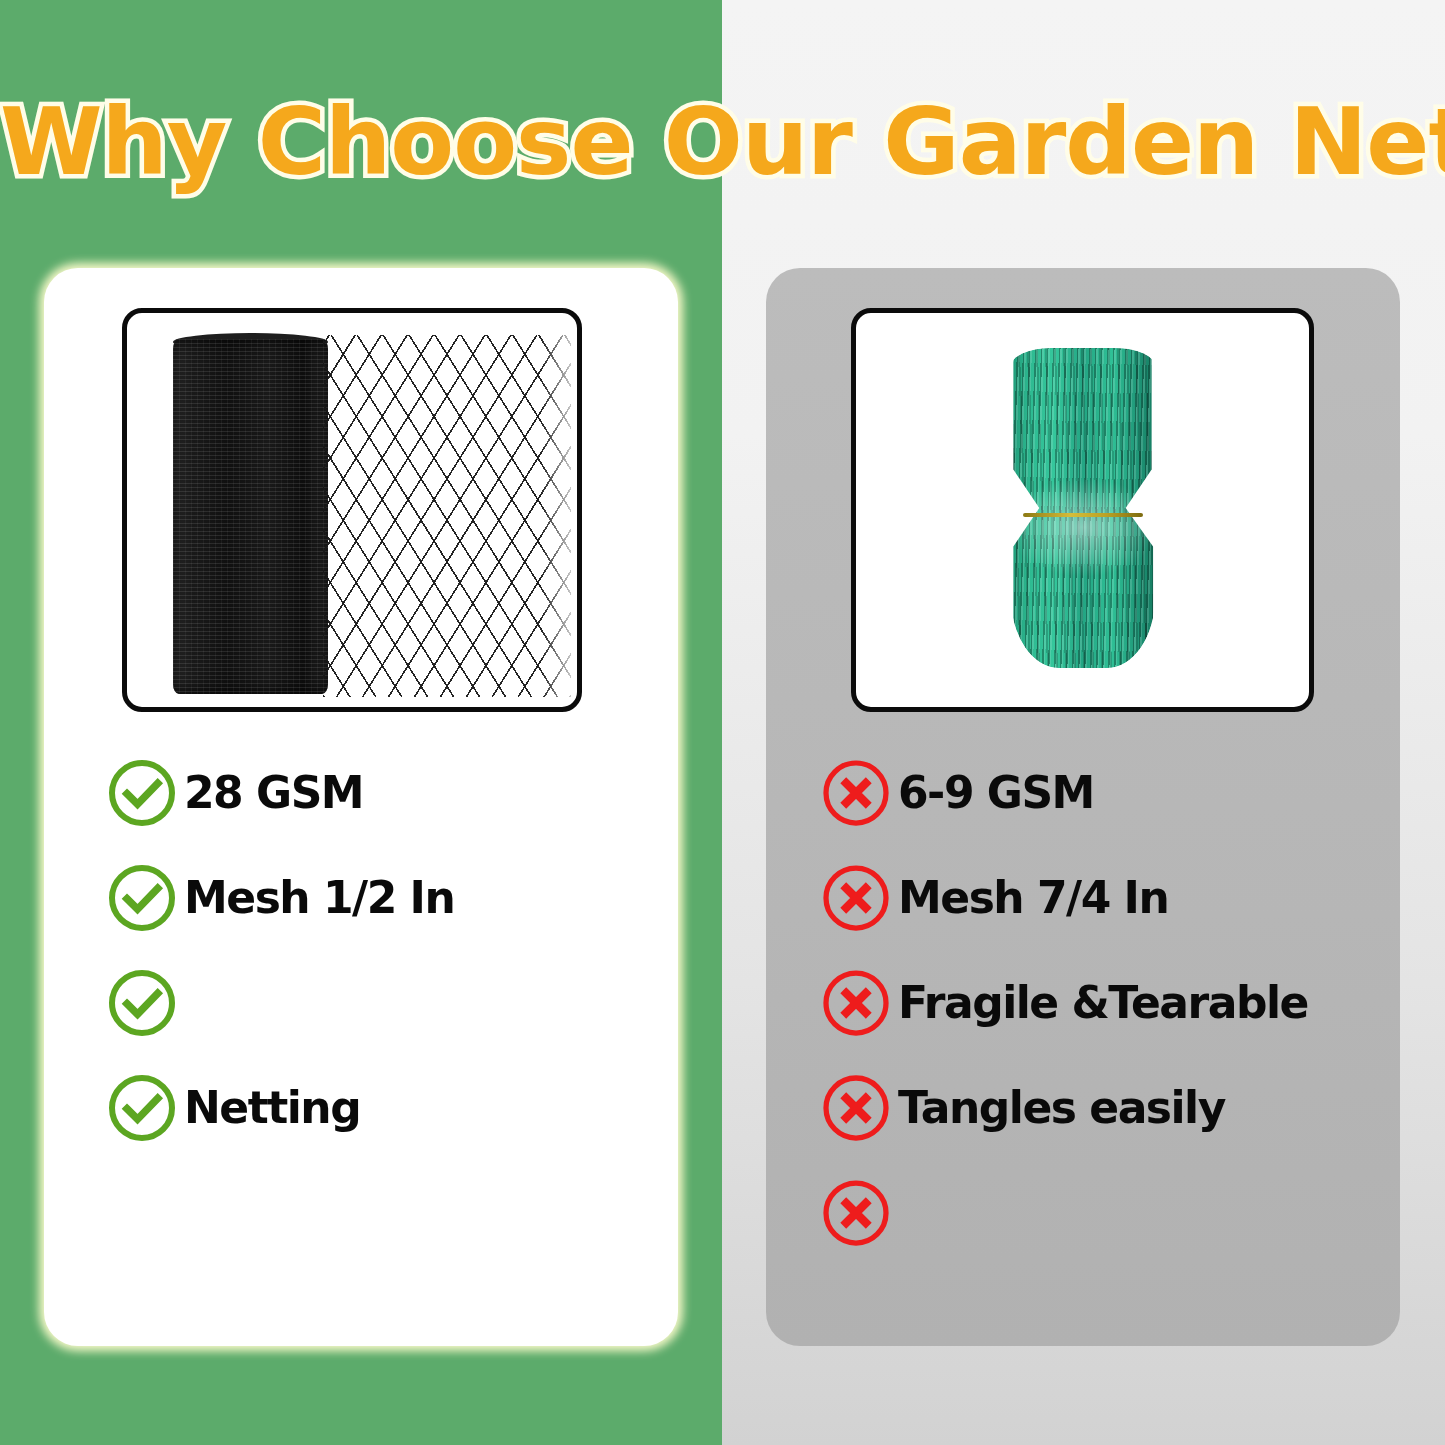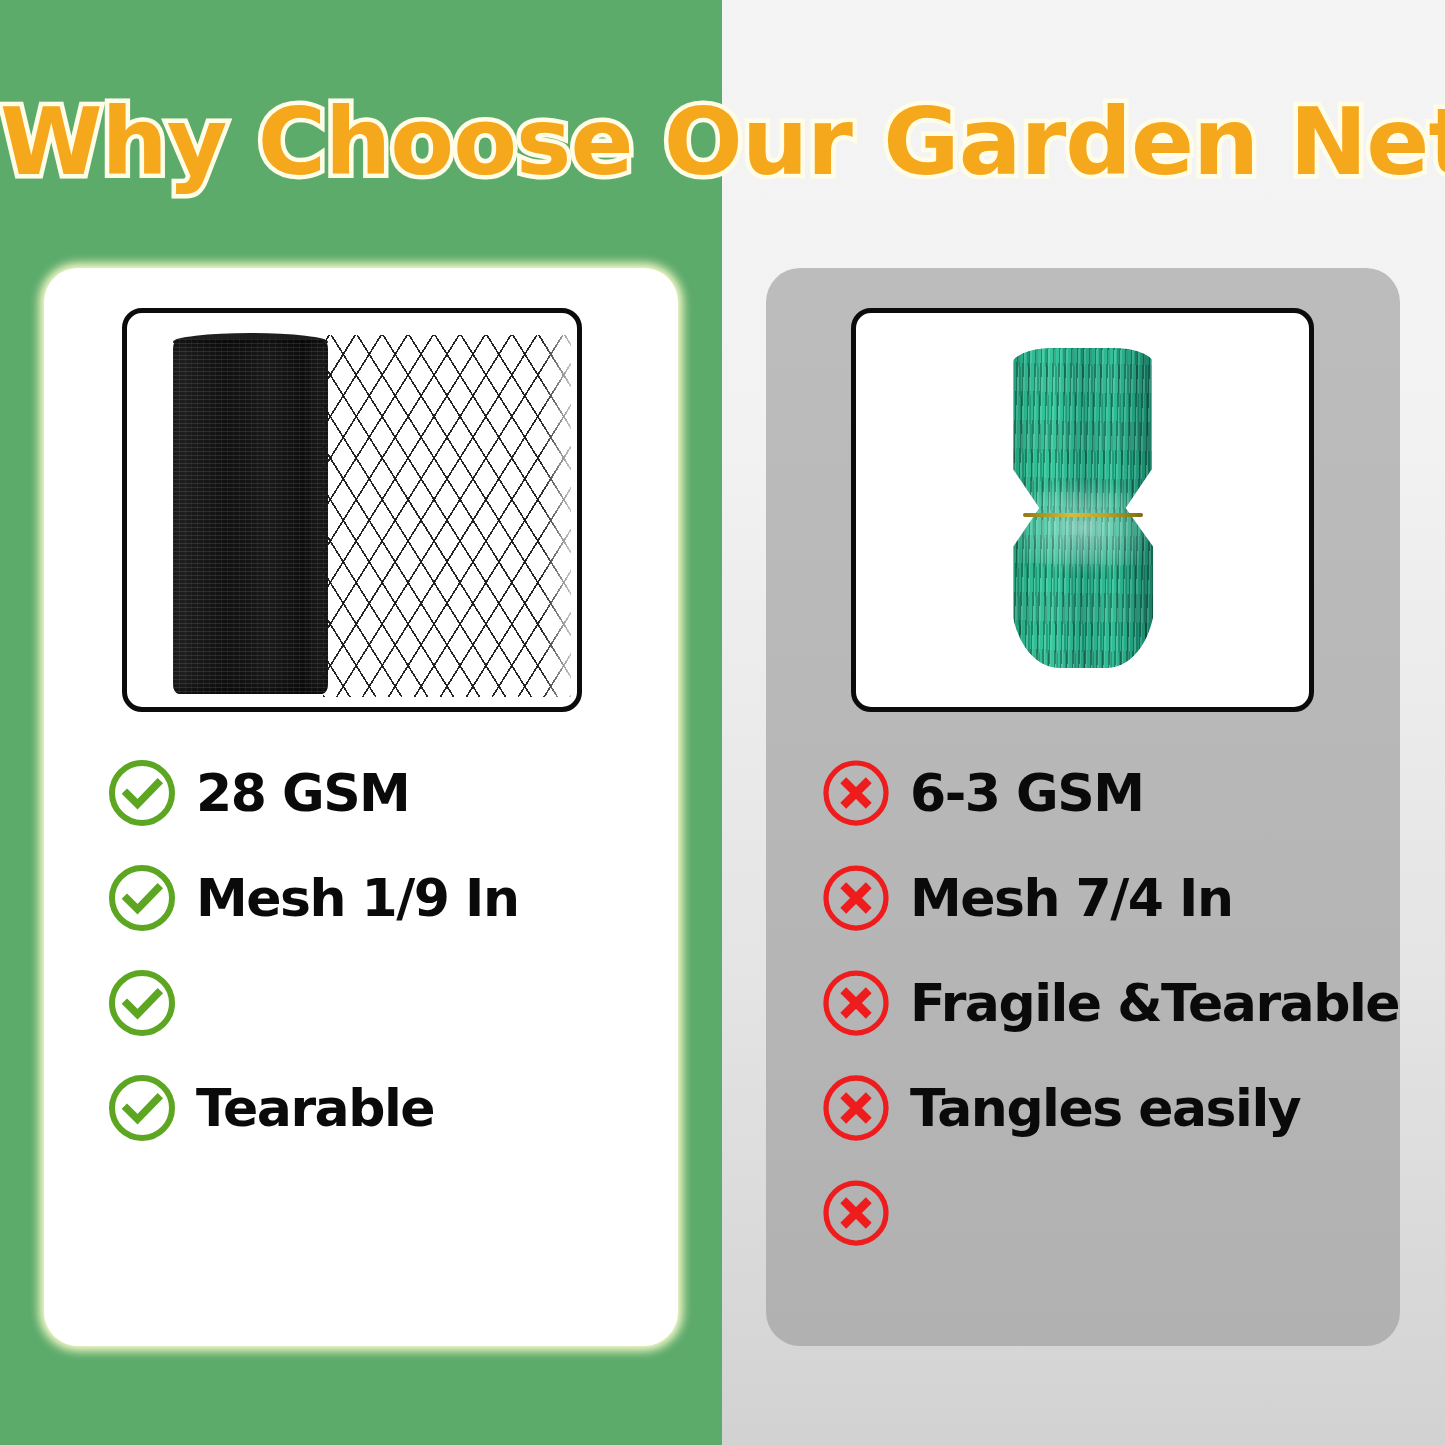--- a/index.html
+++ b/index.html
@@ -202,27 +202,26 @@
   }
   .icon {
     flex: 0 0 auto;
     width: 72px;
     height: 72px;
     margin-right: 6px;
   }
   .icon svg { display: block; width: 72px; height: 72px; }
   .row-label {
     font-family: "DejaVu Sans", sans-serif;
-    font-size: 52px;
+    font-size: 44px;
     font-weight: 700;
     color: #0a0a0a;
     letter-spacing: -1.5px;
     line-height: 1;
     white-space: nowrap;
-    margin-left: 12px;
   }
   .list-right .row-label { color: #0a0a0a; }
   .list-right { left: 54px; }
 </style>
 </head>
 <body>
 
 <div id="canvas">
 
   <div class="bg-left"></div>
@@ -250,41 +249,41 @@
         <span class="row-label">28 GSM</span>
       </div>
 
       <div class="list-row">
         <span class="icon">
           <svg viewBox="0 0 48 48">
             <circle cx="24" cy="24" r="20" fill="none" stroke="#5ca621" stroke-width="4"></circle>
             <path d="M14 24.5 L21 31.5 L34.5 17.5" fill="none" stroke="#5ca621" stroke-width="5" stroke-linecap="square" stroke-linejoin="miter"></path>
           </svg>
         </span>
-        <span class="row-label">Mesh 1/9 In</span>
+        <span class="row-label">Mesh 1/2 In</span>
       </div>
 
 
       <div class="list-row">
         <span class="icon">
           <svg viewBox="0 0 48 48">
             <circle cx="24" cy="24" r="20" fill="none" stroke="#5ca621" stroke-width="4"></circle>
             <path d="M14 24.5 L21 31.5 L34.5 17.5" fill="none" stroke="#5ca621" stroke-width="5" stroke-linecap="square" stroke-linejoin="miter"></path>
           </svg>
         </span>
       </div>
 
       <div class="list-row">
         <span class="icon">
           <svg viewBox="0 0 48 48">
             <circle cx="24" cy="24" r="20" fill="none" stroke="#5ca621" stroke-width="4"></circle>
             <path d="M14 24.5 L21 31.5 L34.5 17.5" fill="none" stroke="#5ca621" stroke-width="5" stroke-linecap="square" stroke-linejoin="miter"></path>
           </svg>
         </span>
-        <span class="row-label">Tearable</span>
+        <span class="row-label">Netting</span>
       </div>
 
     </div>
   </div>
 
   <div class="card card-right">
 
     <div class="img-frame frame-right">
       <div class="bundle-wrap">
         <div class="bundle"></div>
@@ -294,21 +293,21 @@
 
     <div class="list list-right">
 
       <div class="list-row">
         <span class="icon">
           <svg viewBox="0 0 48 48">
             <circle cx="24" cy="24" r="20" fill="none" stroke="#ee1c1c" stroke-width="3.5"></circle>
             <path d="M15.5 15.5 L32.5 32.5 M32.5 15.5 L15.5 32.5" fill="none" stroke="#ee1c1c" stroke-width="5.5" stroke-linecap="butt"></path>
           </svg>
         </span>
-        <span class="row-label">6-3 GSM</span>
+        <span class="row-label">6-9 GSM</span>
       </div>
 
       <div class="list-row">
         <span class="icon">
           <svg viewBox="0 0 48 48">
             <circle cx="24" cy="24" r="20" fill="none" stroke="#ee1c1c" stroke-width="3.5"></circle>
             <path d="M15.5 15.5 L32.5 32.5 M32.5 15.5 L15.5 32.5" fill="none" stroke="#ee1c1c" stroke-width="5.5" stroke-linecap="butt"></path>
           </svg>
         </span>
         <span class="row-label">Mesh 7/4 In</span>

